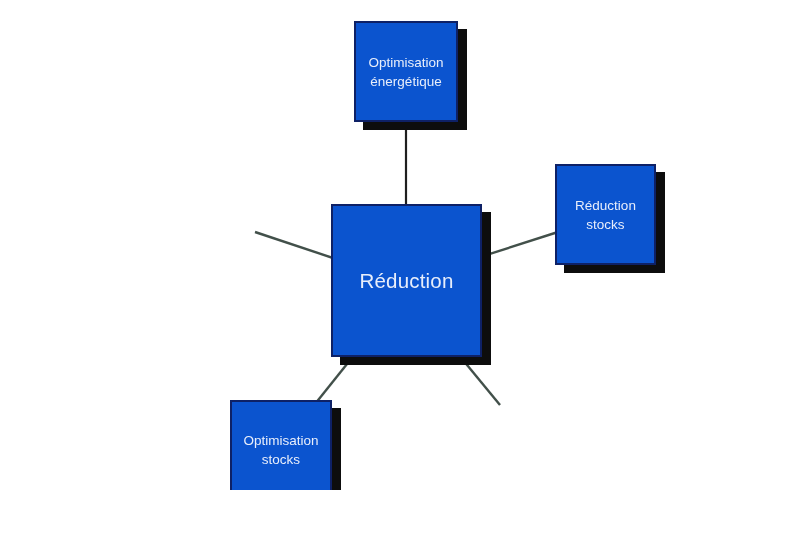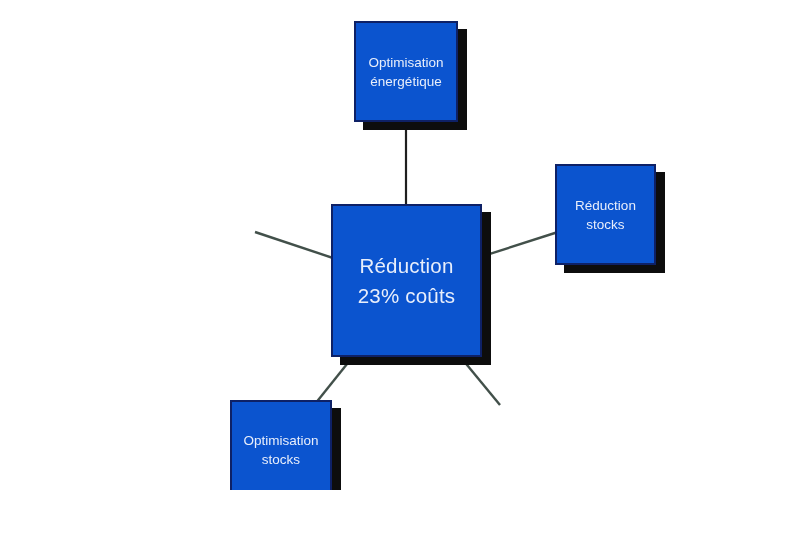--- a/index.html
+++ b/index.html
@@ -77,21 +77,20 @@
   </div>
 
 
   <div class="node satellite node-right">
     <span class="line">Réduction</span>
     <span class="line">stocks</span>
   </div>
 
   <div class="node center node-center">
     <span class="line">Réduction</span>
-    <span class="line">23% coûts</span>
   </div>
 
   <div class="node satellite node-bottom-left">
     <span class="line">Optimisation</span>
     <span class="line">stocks</span>
   </div>
 
 
 </div>
 

